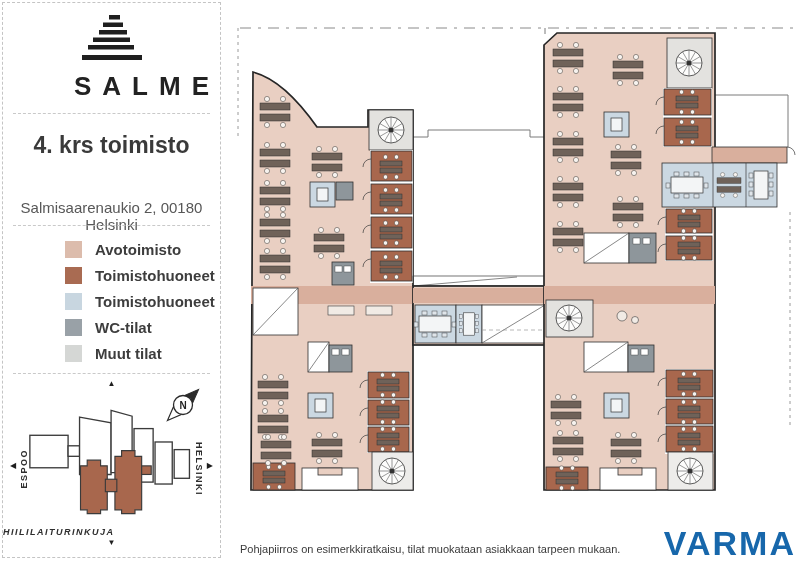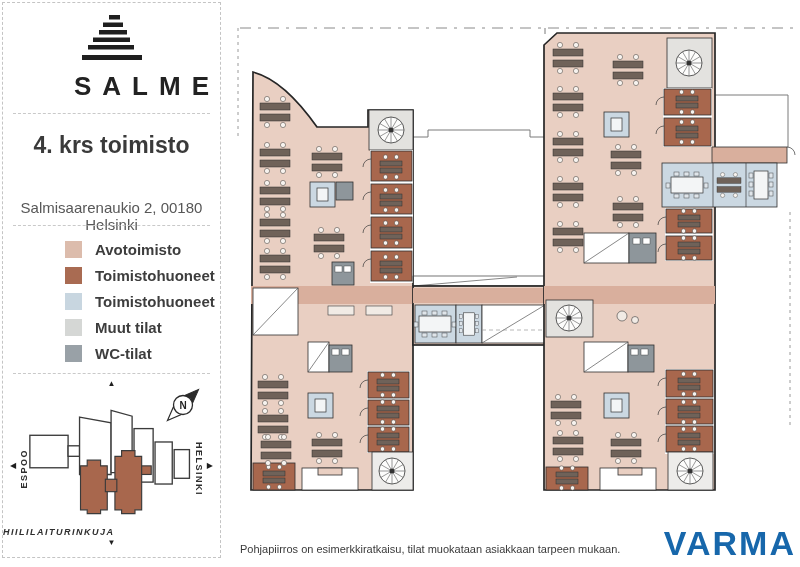--- a/index.html
+++ b/index.html
@@ -97,26 +97,26 @@
       </div>
       <div class="legend-row">
         <div class="swatch" style="background-color: rgb(169, 107, 82);"></div>
         <div class="legend-label">Toimistohuoneet</div>
       </div>
       <div class="legend-row">
         <div class="swatch" style="background-color: rgb(200, 214, 224);"></div>
         <div class="legend-label">Toimistohuoneet</div>
       </div>
       <div class="legend-row">
+        <div class="swatch" style="background-color: rgb(153, 161, 167);"></div>
+        <div class="legend-label">WC-tilat</div>
+      </div>
+      <div class="legend-row">
         <div class="swatch" style="background-color: rgb(213, 215, 213);"></div>
         <div class="legend-label">Muut tilat</div>
-      </div>
-      <div class="legend-row">
-        <div class="swatch" style="background-color: rgb(153, 161, 167);"></div>
-        <div class="legend-label">WC-tilat</div>
       </div>
     </div>
 
     <div class="sep" style="top:370px"></div>
 
     <div id="map-zone">
       <div id="north-arrow">▲</div>
 
       <svg id="compass" width="42" height="46" viewBox="0 0 42 46">
         <g transform="rotate(45 21 23)">

